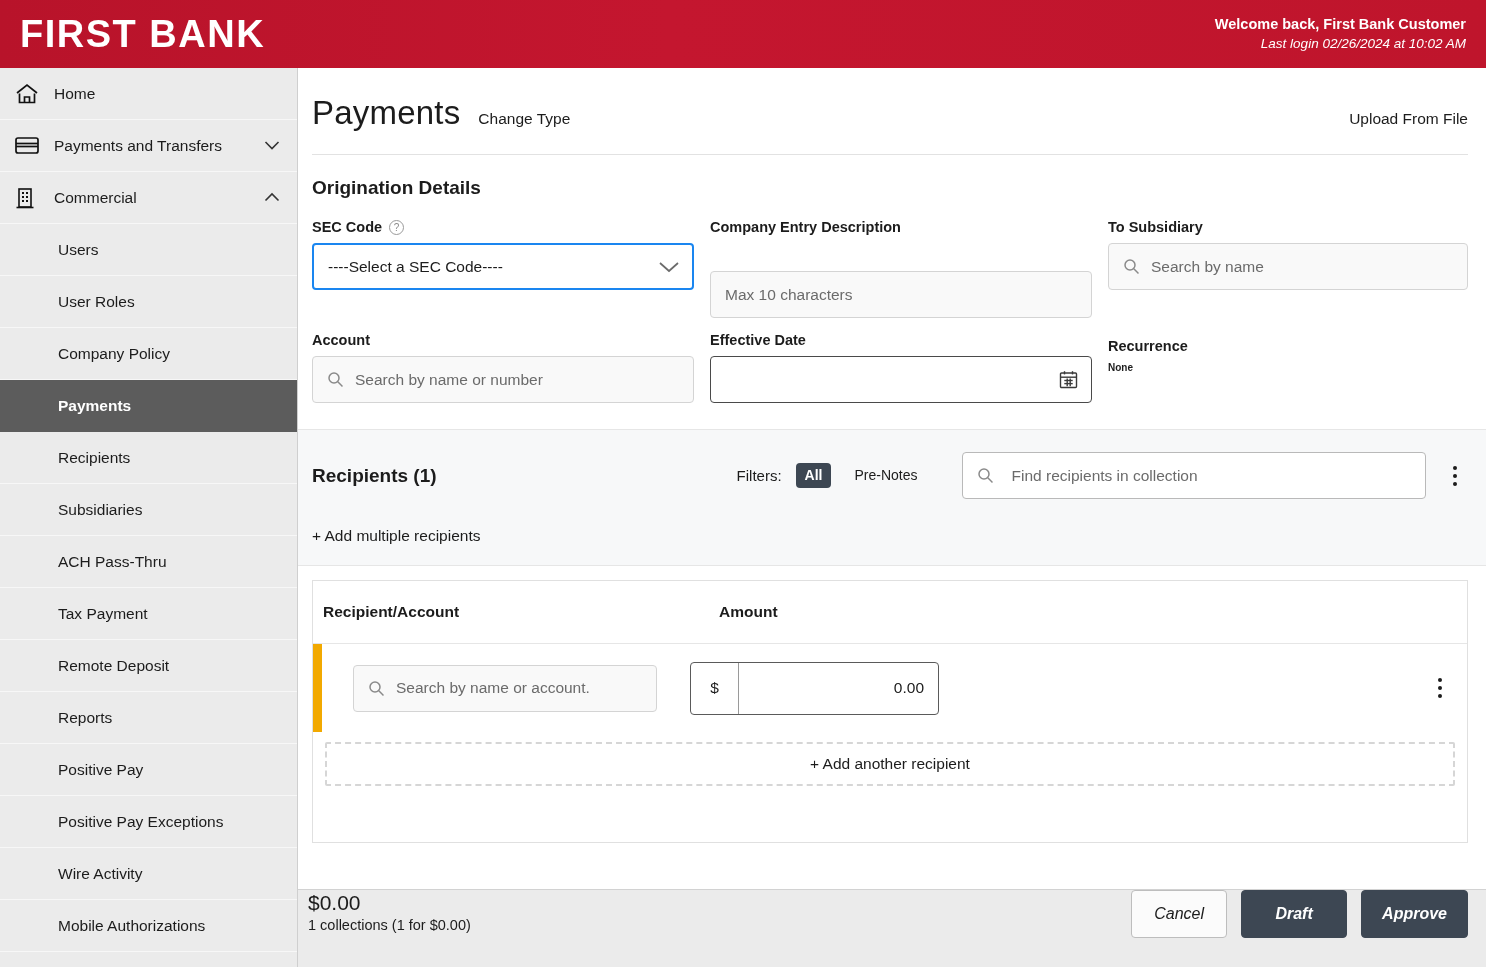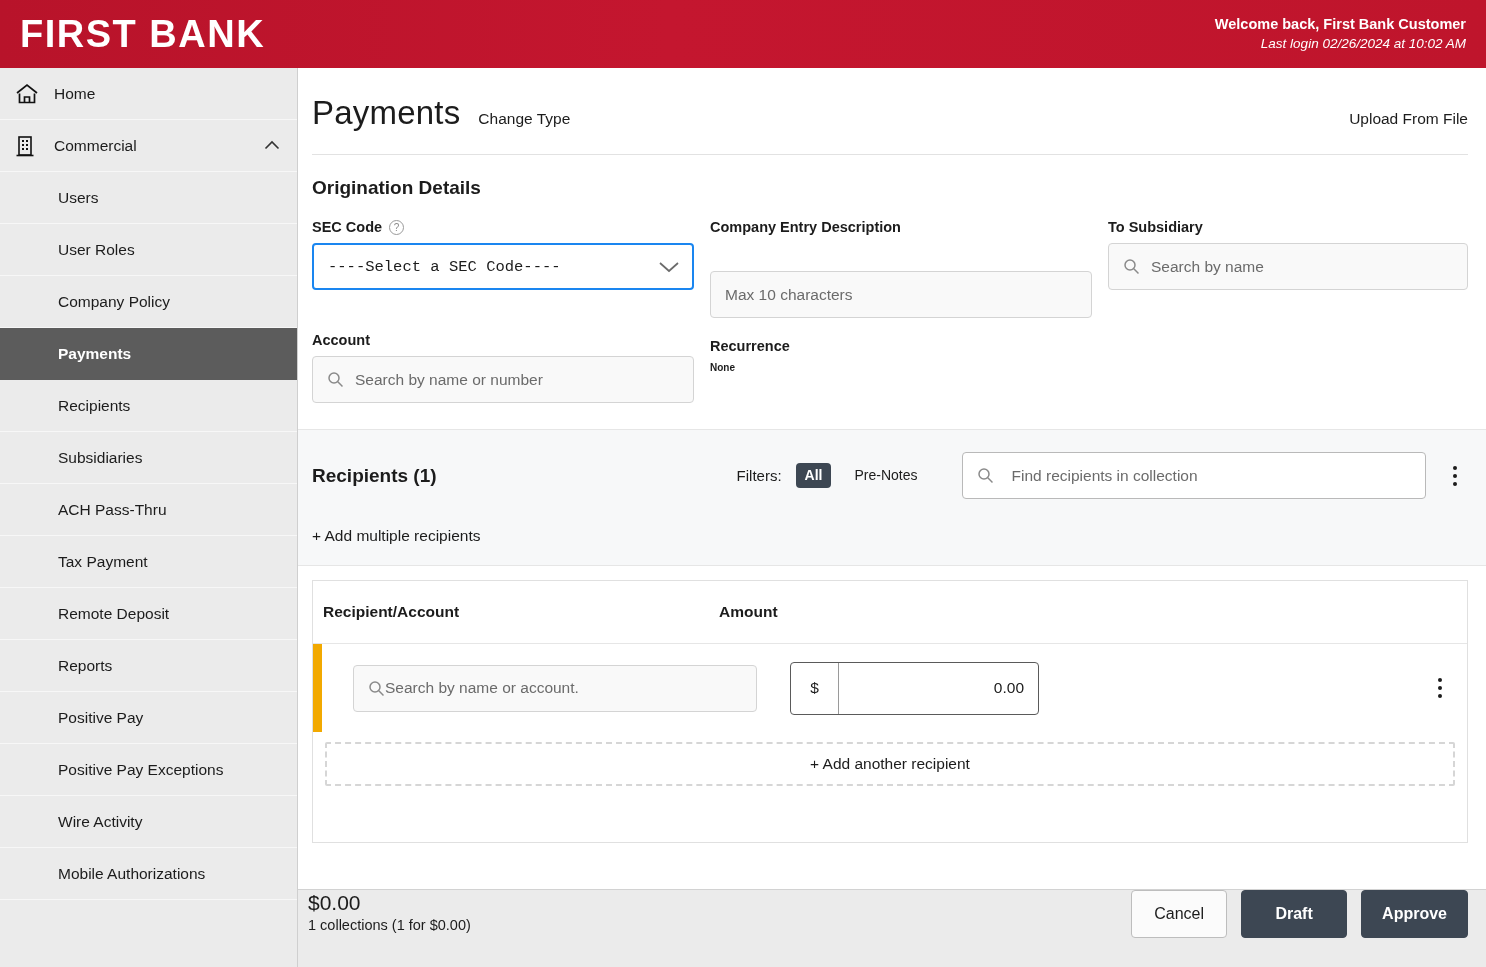--- a/index.html
+++ b/index.html
@@ -86,21 +86,21 @@
     display: inline-flex; align-items: center; justify-content: center;
     width: 15px; height: 15px; margin-left: 7px;
     border: 1px solid #9a9a9a; border-radius: 50%;
     font-size: 10px; color: #8a8a8a; font-weight: normal;
   }
   .ctl { height: 47px; border-radius: 4px; display: flex; align-items: center; font-size: 15.5px; }
   .select-ctl {
     border: 2px solid #1a86f0; background: #ffffff;
     padding: 0 12px 0 14px; justify-content: space-between; cursor: pointer;
   }
-  .select-ctl .val { color: #1c1c1c; font-family: Liberation Mono, monospace; }
+  .select-ctl .val { color: #1c1c1c; }
   .text-ctl {
     border: 1px solid #d4d4d4; background: #f9f9f9; padding: 0 14px; color: #6b6b6b; margin-top: 36px;
   }
   .search-ctl {
     border: 1px solid #d4d4d4; background: #f9f9f9; padding: 0 14px; gap: 11px; color: #6b6b6b;
   }
   .date-ctl {
     border: 1px solid #4a4a4a; background: #ffffff; padding: 0 12px 0 14px;
     justify-content: space-between; cursor: pointer;
   }
@@ -146,23 +146,23 @@
     display: flex; align-items: center; height: 63px;
     padding: 0 14px 0 10px;
     border-bottom: 1px solid #e6e6e6;
     font-size: 15.5px; font-weight: bold;
   }
   .col-recipient { width: 396px; flex: 0 0 396px; }
   .col-amount { flex: 1 1 auto; }
   .t-row { display: flex; align-items: center; min-height: 88px; position: relative; padding: 0 14px 0 10px; }
   .row-accent { position: absolute; left: 0; top: 0; bottom: 0; width: 9px; background: #f2a900; }
   .row-search {
-    width: 404px; height: 47px;
+    width: 304px; height: 47px;
     border: 1px solid #d4d4d4; border-radius: 4px; background: #f9f9f9;
-    display: flex; align-items: center; gap: 0; padding: 0 14px;
+    display: flex; align-items: center; gap: 11px; padding: 0 14px;
     font-size: 15.5px; color: #6b6b6b;
     margin-left: 30px;
   }
   .amount-field {
     width: 249px; height: 53px; display: flex; align-items: stretch;
     border: 1px solid #5a5a5a; border-radius: 4px; background: #ffffff;
     margin-left: 33px;
   }
   .amount-prefix {
     width: 48px; flex: 0 0 48px; display: flex; align-items: center; justify-content: center;
@@ -180,21 +180,21 @@
   }
 
   
   .footer {
     flex: 0 0 78px; height: 78px;
     background: #ebebeb; border-top: 1px solid #d2d2d2;
     display: flex; align-items: flex-start; padding: 0 18px 0 10px;
   }
   .total-amt { font-size: 21px; color: #1c1c1c; line-height: 1.25; }
   .total-sub { font-size: 14.5px; color: #1c1c1c; line-height: 1.3; }
-  .btns { margin-left: auto; display: flex; align-items: center; gap: 14px; }
+  .btns { margin-left: auto; display: flex; align-items: center; gap: 14px; font-style: italic; }
   .btn { height: 48px; min-width: 96px; border-radius: 4px; font-size: 16px; cursor: pointer;
          display: flex; align-items: center; justify-content: center; padding: 0 20px; }
   .btn-cancel { background: #fbfbfb; border: 1px solid #bdbdbd; color: #1c1c1c; }
   .btn-dark { background: #3d4753; border: 1px solid #3d4753; color: #ffffff; font-weight: bold; min-width: 106px; }
 
   svg { display: block; }
 </style>
 </head>
 <body>
 
@@ -217,20 +217,35 @@
           <svg width="26" height="24" viewBox="0 0 26 24" fill="none" stroke="#111" stroke-width="1.7">
             <path d="M3 11 L13 3 L23 11"></path>
             <path d="M5.5 11.5 L5.5 20.5 L20.5 20.5 L20.5 11.5"></path>
             <path d="M10.5 20.5 L10.5 15 L15.5 15 L15.5 20.5"></path>
           </svg>
         </span>
         <span class="lbl">Home</span>
         <span class="chev"></span>
       </div>
 
+      <div class="nav-item">
+        <span class="ico">
+          <svg width="27" height="21" viewBox="0 0 27 21" fill="none" stroke="#111" stroke-width="1.7">
+            <rect x="2" y="3" width="22" height="15" rx="2"></rect>
+            <path d="M2 8.5 L24 8.5"></path>
+            <path d="M2 11.5 L24 11.5"></path>
+          </svg>
+        </span>
+        <span class="lbl">Payments and Transfers</span>
+        <span class="chev">
+          <svg width="16" height="11" viewBox="0 0 16 11" fill="none" stroke="#333" stroke-width="1.6">
+            <path d="M1.5 2 L8 8.5 L14.5 2"></path>
+          </svg>
+        </span>
+      </div>
 
       <div class="nav-item">
         <span class="ico">
           <svg width="22" height="24" viewBox="0 0 22 24" fill="none" stroke="#111" stroke-width="1.6">
             <rect x="5" y="3" width="12" height="18"></rect>
             <path d="M2.5 21.5 L19.5 21.5"></path>
             <rect x="8" y="6" width="2" height="2" fill="#111" stroke="none"></rect>
             <rect x="12" y="6" width="2" height="2" fill="#111" stroke="none"></rect>
             <rect x="8" y="10" width="2" height="2" fill="#111" stroke="none"></rect>
             <rect x="12" y="10" width="2" height="2" fill="#111" stroke="none"></rect>
@@ -345,20 +360,38 @@
                 <span>
                   <svg width="17" height="17" viewBox="0 0 17 17" fill="none" stroke="#8a8a8a" stroke-width="1.5">
                     <circle cx="7" cy="7" r="5"></circle>
                     <path d="M10.8 10.8 L15.5 15.5"></path>
                   </svg>
                 </span>
                 <span>Search by name or number</span>
               </div>
             </div>
 
+            <div>
+              <div class="field-label">Effective Date</div>
+              <div class="ctl date-ctl">
+                <span></span>
+                <span>
+                  <svg width="21" height="21" viewBox="0 0 21 21" fill="none" stroke="#3a3a3a" stroke-width="1.4">
+                    <rect x="2.5" y="4" width="16" height="14.5" rx="1"></rect>
+                    <path d="M2.5 8.2 L18.5 8.2"></path>
+                    <path d="M6.5 2.2 L6.5 5.4"></path>
+                    <path d="M14.5 2.2 L14.5 5.4"></path>
+                    <path d="M6.3 11.5 L14.7 11.5"></path>
+                    <path d="M6.3 14.6 L14.7 14.6"></path>
+                    <path d="M9.2 9.5 L9.2 17.2"></path>
+                    <path d="M12.2 9.5 L12.2 17.2"></path>
+                  </svg>
+                </span>
+              </div>
+            </div>
 
             <div class="sp-top">
               <div class="field-label ro">Recurrence</div>
               <div class="readonly-val">None</div>
             </div>
 
           </div>
         </section>
 
         <section class="section-recipients">

